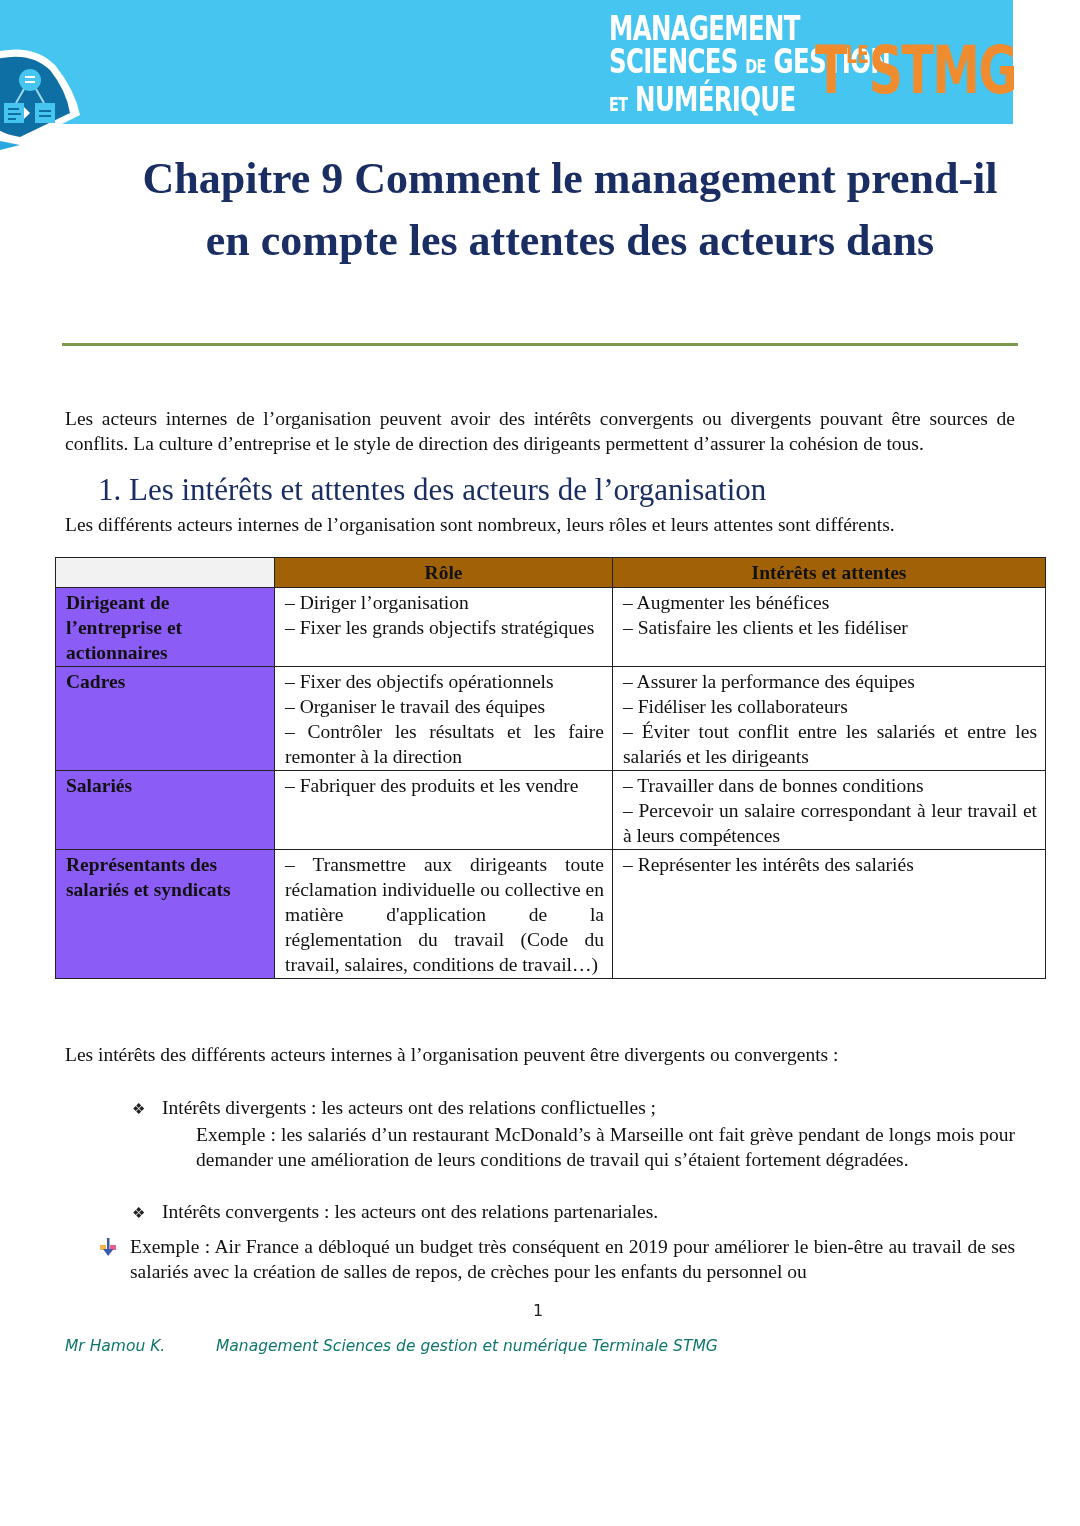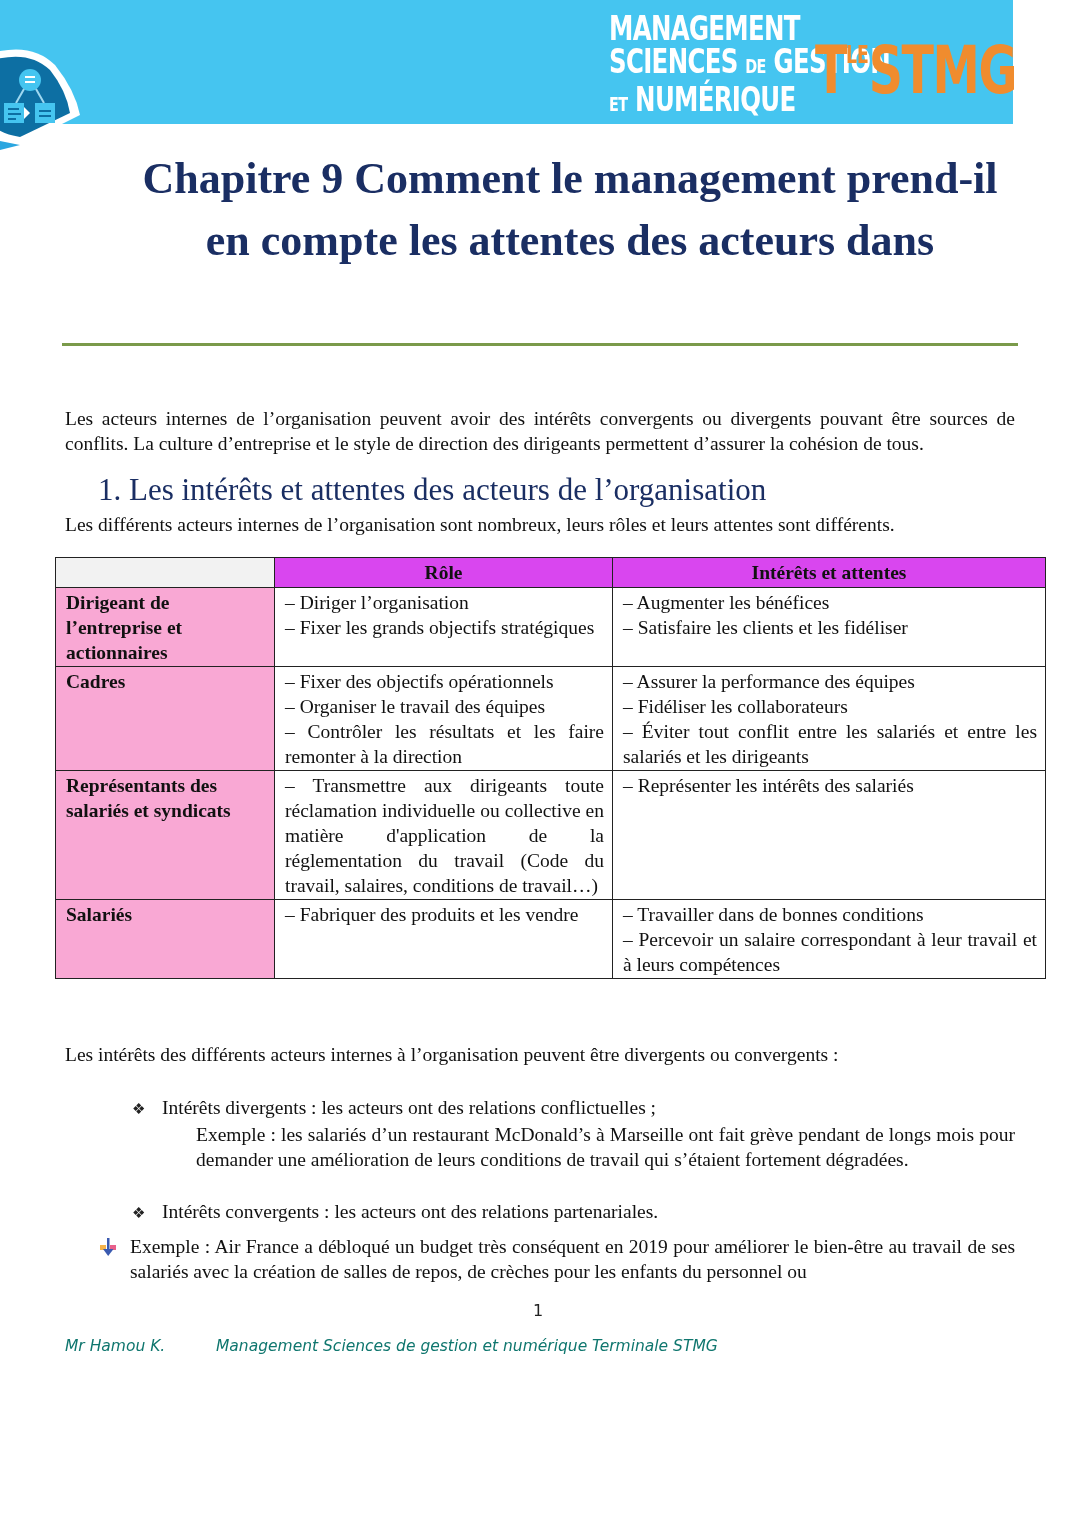--- a/index.html
+++ b/index.html
@@ -21,23 +21,23 @@
   .rule { position: absolute; left: 62px; top: 343px; width: 956px; height: 3px; background: #7a9a4a; }
 
   .para { position: absolute; left: 65px; width: 950px; font-size: 19.5px; line-height: 25px; text-align: justify; }
   .intro { top: 374px; margin-top: 32px; }
   .h1 { position: absolute; left: 98px; top: 472px; font-size: 31px; font-weight: normal; color: #1a2e63; }
   .sub { top: 512px; }
 
   
   table.actors { position: absolute; left: 55px; top: 557px; width: 991px; border-collapse: collapse; font-size: 19.5px; line-height: 25px; }
   table.actors td, table.actors th { border: 1.5px solid #222; vertical-align: top; padding: 2px 8px 1px 10px; }
-  table.actors th { background: #d946ef; font-weight: bold; text-align: center; padding: 2px 8px; }
+  table.actors th { background: #a16207; font-weight: bold; text-align: center; padding: 2px 8px; }
   table.actors th.blank { background: #f2f2f2; }
-  table.actors td.actor { background: #f9a8d4; font-weight: bold; width: 219px; }
+  table.actors td.actor { background: #8b5cf6; font-weight: bold; width: 219px; }
   table.actors td.role { width: 338px; text-align: justify; }
   table.actors td.interest { text-align: justify; }
   .line { display: block; }
 
   .lead { top: 1042px; }
   .bullet-row { position: absolute; left: 132px; font-size: 19.5px; line-height: 25px; }
   .diamond { display: inline-block; width: 18px; margin-right: 12px; color: #222; font-family: "DejaVu Sans", sans-serif; font-size: 15px; }
   .b1 { top: 1095px; }
   .ex1 { position: absolute; left: 196px; top: 1122px; width: 819px; font-size: 19.5px; line-height: 25px; text-align: justify; }
   .b2 { top: 1199px; }
@@ -119,36 +119,36 @@
         <span class="line">– Organiser le travail des équipes</span>
         <span class="line">– Contrôler les résultats et les faire remonter à la direction</span>
       </td>
       <td class="interest">
         <span class="line">– Assurer la performance des équipes</span>
         <span class="line">– Fidéliser les collaborateurs</span>
         <span class="line">– Éviter tout conflit entre les salariés et entre les salariés et les dirigeants</span>
       </td>
     </tr>
     <tr>
-      <td class="actor">Représentants des salariés et syndicats</td>
-      <td class="role">
-        <span class="line">– Transmettre aux dirigeants toute réclamation individuelle ou collective en matière d'application de la réglementation du travail (Code du travail, salaires, conditions de travail…)</span>
-      </td>
-      <td class="interest">
-        <span class="line">– Représenter les intérêts des salariés</span>
-      </td>
-    </tr>
-    <tr>
       <td class="actor">Salariés</td>
       <td class="role">
         <span class="line">– Fabriquer des produits et les vendre</span>
       </td>
       <td class="interest">
         <span class="line">– Travailler dans de bonnes conditions</span>
         <span class="line">– Percevoir un salaire correspondant à leur travail et à leurs compétences</span>
+      </td>
+    </tr>
+    <tr>
+      <td class="actor">Représentants des salariés et syndicats</td>
+      <td class="role">
+        <span class="line">– Transmettre aux dirigeants toute réclamation individuelle ou collective en matière d'application de la réglementation du travail (Code du travail, salaires, conditions de travail…)</span>
+      </td>
+      <td class="interest">
+        <span class="line">– Représenter les intérêts des salariés</span>
       </td>
     </tr>
   </tbody>
 </table>
 
 <p class="para lead">Les intérêts des différents acteurs internes à l’organisation peuvent être divergents ou convergents :</p>
 
 <div class="bullet-row b1">
   <span class="diamond">❖</span><b>Intérêts divergents :</b><span> les acteurs ont des relations conflictuelles ;</span>
 </div>

